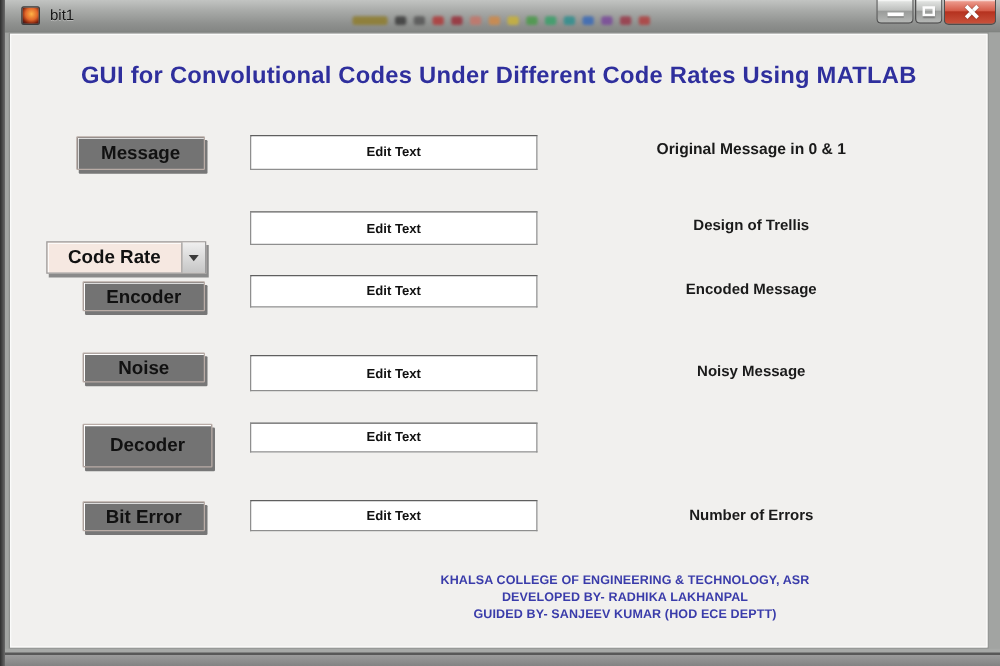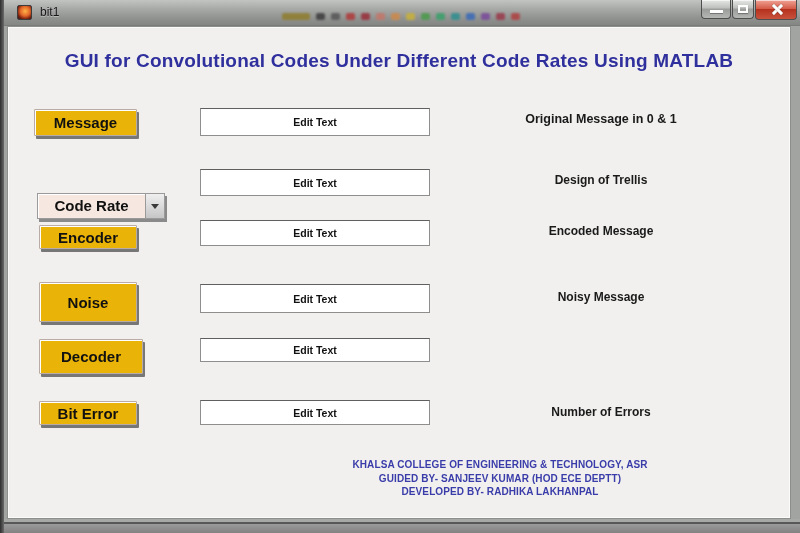--- a/index.html
+++ b/index.html
@@ -59,23 +59,24 @@
   }
   .heading {
     position:absolute; left:0; top:22px; width:100%; text-align:center;
     font-size:19px; font-weight:bold; letter-spacing:.2px;
   }
 
   
   .push-btn {
     position:absolute; font-family:"Liberation Sans",sans-serif;
     font-size:15px; font-weight:bold; color:#111;
-    background:#eab308; border:1px solid #b9aca6; border-radius:1px;
+    background:#737373; border:1px solid #b9aca6; border-radius:1px;
     box-shadow:2px 3px 0 0 #777777, inset 1px 1px 0 #ffffff;
     cursor:pointer;
+    margin-left:27px;
   }
   .edit {
     position:absolute; left:191px; width:230px;
     background:#ffffff; border:1px solid #8e8e8e; border-top-color:#5f5f5f;
     text-align:center; font-family:"Liberation Sans",sans-serif;
     font-size:10.5px; font-weight:bold; color:#111;
   }
   .rlabel {
     position:absolute; left:442px; width:300px; text-align:center;
     font-size:12px; font-weight:bold; color:#1a1a1a;
@@ -94,21 +95,21 @@
     width:19px; border-left:1px solid #9a9a9a; display:flex; align-items:center; justify-content:center;
     background:linear-gradient(180deg,#efefef,#c6c6c6);
   }
   .tri { width:0; height:0; border-left:4px solid transparent; border-right:4px solid transparent;
     border-top:5px solid #3a3a3a; }
 
   
   .b1{ left:25px; top:81px;  width:103px; height:27px; }
   .b2{ left:28px; top:132px; width:128px; height:26px;margin-top:33px; }
   .b3{ left:30px; top:197px; width:98px;  height:24px; }
-  .b4{ left:30px; top:254px; width:98px;  height:40px; }
+  .b4{ left:30px; top:254px; width:98px;  height:24px; }
   .b5{ left:30px; top:311px; width:104px; height:35px; }
   .b6{ left:30px; top:373px; width:98px;  height:24px; }
 
   .e1{ top:80px;  height:28px; } .e2{ top:141px; height:27px; }
   .e3{ top:192px; height:26px; } .e4{ top:256px; height:29px; }
   .e5{ top:310px; height:24px; } .e6{ top:372px; height:25px; }
 
   .l1{ top:84px; } .l2{ top:145px; } .l3{ top:196px; }
   .l4{ top:262px; } .l5{ top:314px; } .l6{ top:377px; }
 
@@ -189,22 +190,22 @@
 
     <button class="push-btn b5">Decoder</button>
     <input class="edit e5" value="Edit Text" style="">
 
     <button class="push-btn b6">Bit Error</button>
     <input class="edit e6" value="Edit Text" style="">
     <div class="rlabel l6">Number of Errors</div>
 
     <div class="footer" style="color: rgb(58, 60, 170);">
       <div>KHALSA COLLEGE OF ENGINEERING &amp; TECHNOLOGY, ASR</div>
+      <div>DEVELOPED BY- RADHIKA LAKHANPAL</div>
       <div>GUIDED  BY- SANJEEV KUMAR (HOD ECE DEPTT)</div>
-      <div>DEVELOPED BY- RADHIKA LAKHANPAL</div>
     </div>
   </div>
 
   <div class="right-frame"></div>
   <div class="left-screen-edge"></div>
   <div class="bottom-frame"></div>
   <div class="bottom-edge"></div>
   <div class="bottom-strip"></div>
 </div>
 

